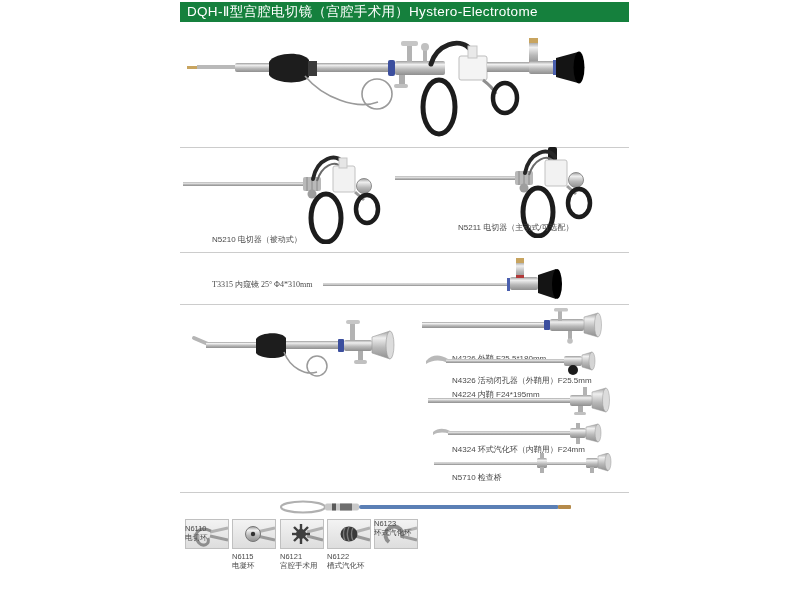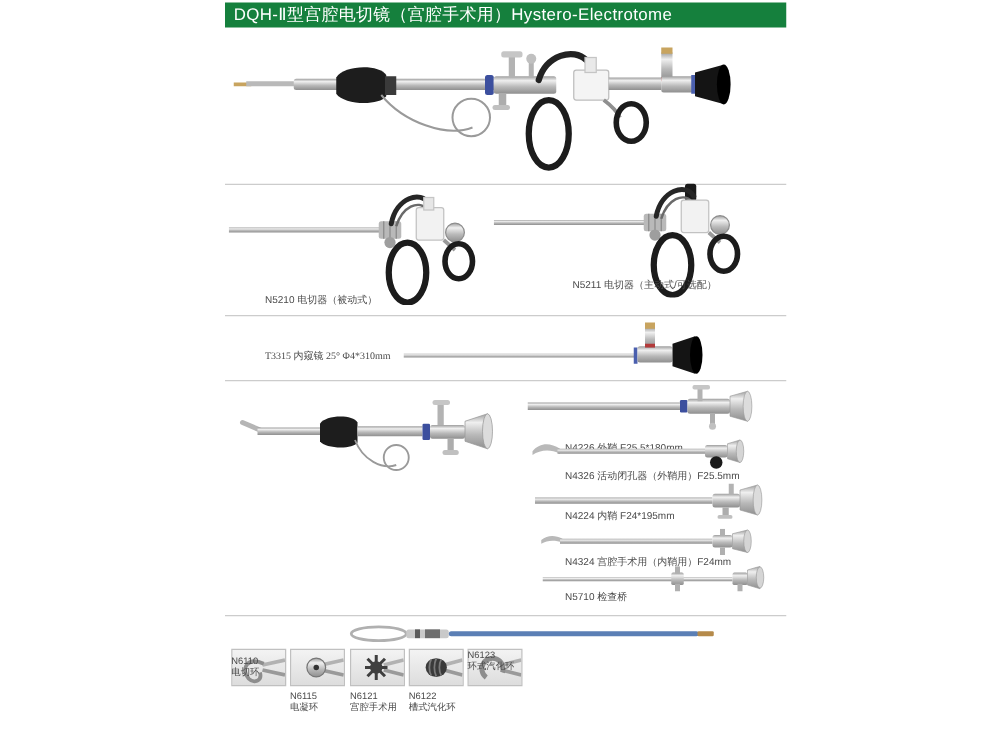--- a/index.html
+++ b/index.html
@@ -180,34 +180,34 @@
     <svg width="205" height="30" viewBox="0 0 205 30">
       <rect x="0" y="12" width="142" height="5" fill="url(#metal)"></rect>
       <rect x="142" y="9" width="22" height="11" rx="2" fill="url(#metal)"></rect>
       <rect x="155" y="1" width="4" height="9" fill="#b3b3b3"></rect>
       <rect x="150" y="20" width="5" height="8" fill="#adadad"></rect>
       <rect x="146" y="26" width="12" height="3" rx="1.5" fill="#c0c0c0"></rect>
       <path d="M164,6 L178,2 L178,26 L164,22 Z" fill="url(#metal)" stroke="#999999" stroke-width="0.5"></path>
       <ellipse cx="178" cy="14" rx="3.5" ry="12" fill="#dcdcdc" stroke="#999999" stroke-width="0.5"></ellipse>
     </svg>
   </div>
-  <div class="abs plabel" style="left:452px;top:407px;text-align:center;">N4224 内鞘 F24*195mm</div>
+  <div class="abs plabel" style="left:452px;top:389px;text-align:center;">N4224 内鞘 F24*195mm</div>
 
   <div class="abs" style="left:430px;top:423px;">
     <svg width="205" height="26" viewBox="0 0 205 26">
       <path d="M3,9 C8,5 14,5 20,8 L20,11 C14,9 8,9 3,12 Z" fill="#b9b9b9"></path>
       <rect x="18" y="8" width="122" height="4" fill="url(#metal)"></rect>
       <rect x="140" y="5" width="16" height="10" rx="2" fill="url(#metal)"></rect>
       <rect x="146" y="0" width="4" height="6" fill="#b0b0b0"></rect>
       <rect x="146" y="15" width="4" height="6" fill="#b0b0b0"></rect>
       <path d="M156,4 L168,1 L168,19 L156,16 Z" fill="url(#metal)" stroke="#999999" stroke-width="0.5"></path>
       <ellipse cx="168" cy="10" rx="3" ry="9" fill="#d5d5d5" stroke="#999999" stroke-width="0.5"></ellipse>
     </svg>
   </div>
-  <div class="abs plabel" style="left:452px;top:444px;">N4324 宫腔手术用（内鞘用）F24mm</div>
+  <div class="abs plabel" style="left:452px;top:444px;">N4324 环式汽化环（内鞘用）F24mm</div>
 
   <div class="abs" style="left:434px;top:453px;">
     <svg width="205" height="22" viewBox="0 0 205 22">
       <rect x="0" y="9" width="152" height="3" fill="url(#metal)"></rect>
       <rect x="103" y="5" width="10" height="10" rx="1.5" fill="url(#metal)"></rect>
       <rect x="106" y="0" width="4" height="6" fill="#b0b0b0"></rect>
       <rect x="106" y="14" width="4" height="6" fill="#b0b0b0"></rect>
       <rect x="152" y="5" width="12" height="10" rx="1.5" fill="url(#metal)"></rect>
       <rect x="156" y="14" width="4" height="6" fill="#b0b0b0"></rect>
       <path d="M164,3 L174,0 L174,18 L164,15 Z" fill="url(#metal)" stroke="#999999" stroke-width="0.5"></path>

